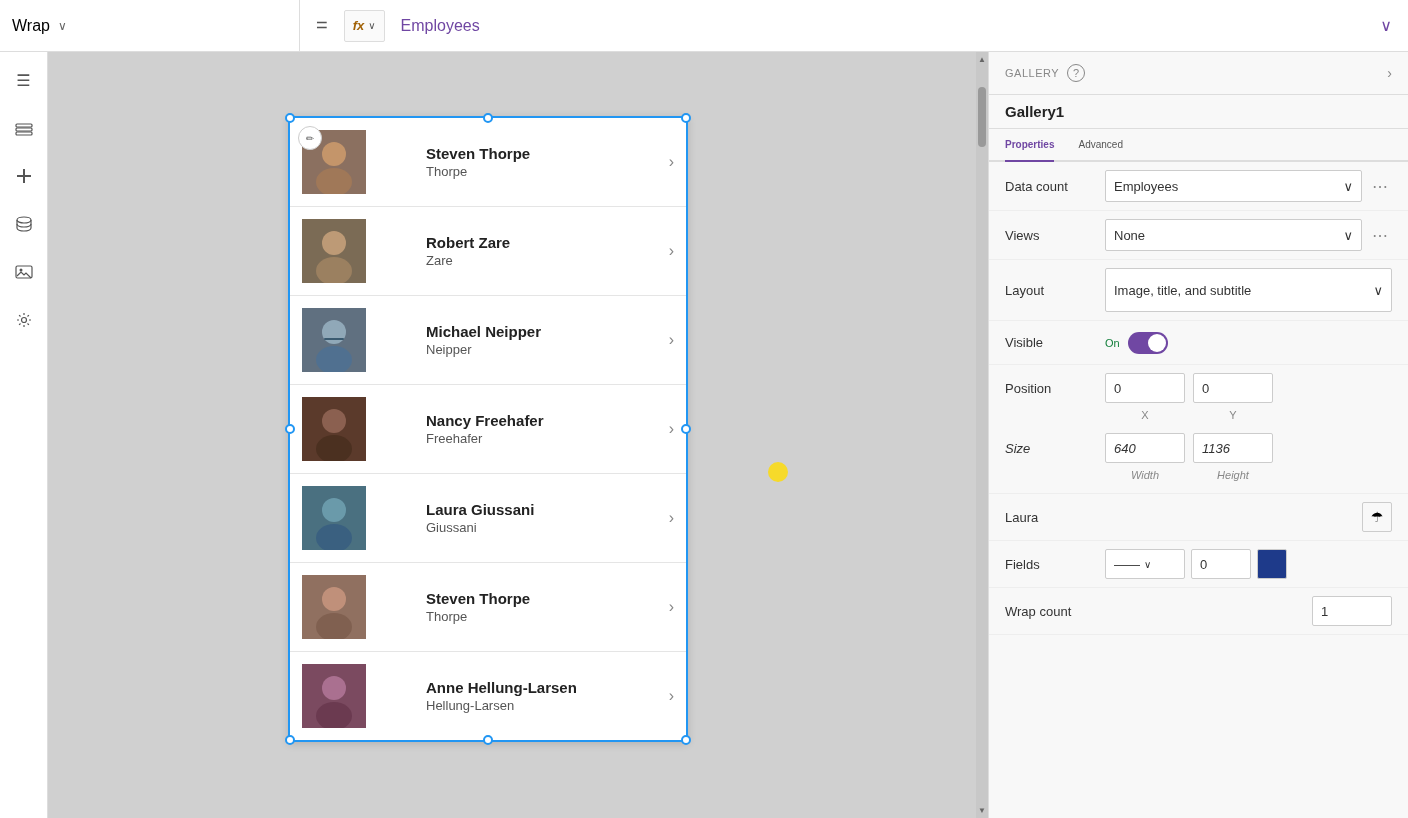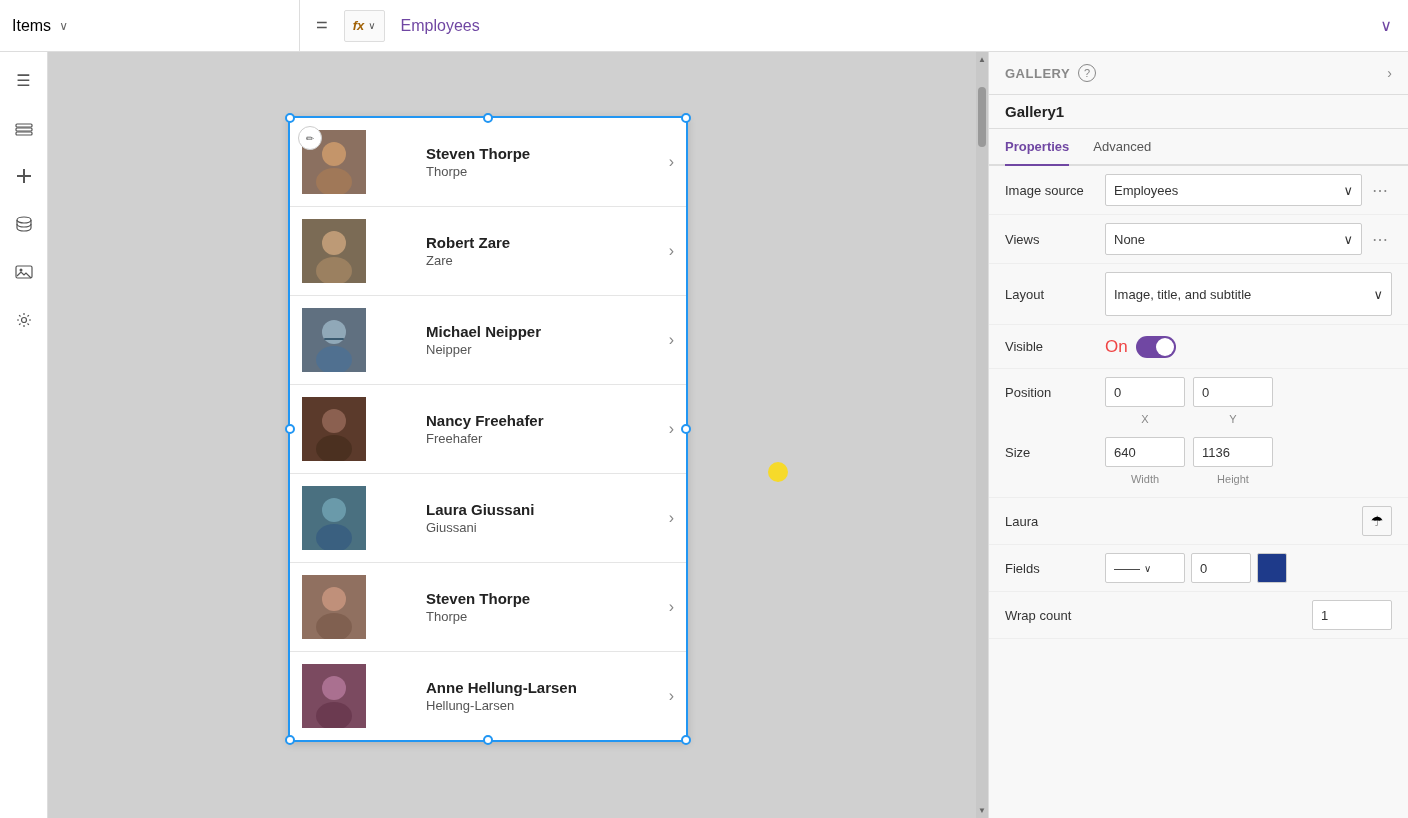--- a/index.html
+++ b/index.html
@@ -232,22 +232,22 @@
       justify-content: space-between;
       padding: 12px 16px;
       border-bottom: 1px solid #ddd;
     }
     .panel-header-left {
       display: flex;
       align-items: center;
       gap: 8px;
     }
     .panel-title-label {
-      font-size: 13px;
-      font-weight: 700;
+      font-size: 11px;
+      font-weight: 400;
       color: #888;
       letter-spacing: 0.5px;
       text-transform: uppercase;
     }
     .panel-help-icon {
       width: 18px;
       height: 18px;
       border: 1px solid #888;
       border-radius: 50%;
       display: flex;
@@ -272,21 +272,21 @@
 
     
     .panel-tabs {
       display: flex;
       border-bottom: 2px solid #ddd;
       padding: 0 16px;
     }
     .panel-tab {
       padding: 10px 0;
       margin-right: 24px;
-      font-size: 13px;
+      font-size: 10px;
       color: #555;
       cursor: pointer;
       border-bottom: 2px solid transparent;
       margin-bottom: -2px;
     }
     .panel-tab.active {
       color: #7047a3;
       border-bottom-color: #7047a3;
       font-weight: 600;
     }
@@ -344,22 +344,22 @@
       height: 44px;
     }
 
     
     .toggle-row {
       display: flex;
       align-items: center;
       gap: 8px;
     }
     .toggle-on-label {
-      font-size: 17px;
-      color: #ef4444;
+      font-size: 11px;
+      color: #15803d;
     }
     .toggle-switch {
       width: 40px;
       height: 22px;
       background: #7047a3;
       border-radius: 11px;
       position: relative;
       cursor: pointer;
     }
     .toggle-switch::after {
@@ -462,21 +462,21 @@
       color: #333;
       display: flex;
       align-items: center;
     }
   </style>
 </head>
 <body>
 
 <div class="top-bar">
   <div class="top-bar-items">
-    <span>Items</span>
+    <span>Wrap</span>
     <span style="color:#666;font-size:12px;">∨</span>
   </div>
   <div class="top-bar-equals">=</div>
   <div class="top-bar-fx">
     <span style="font-style:italic;font-weight:bold;color:#a16207;">fx</span>
     <span style="font-size:10px;">∨</span>
   </div>
   <div class="top-bar-formula">
     <span>Employees</span>
     <span>∨</span>
@@ -669,21 +669,21 @@
     <div class="panel-tabs">
       <div class="panel-tab active">
         <span>Properties</span>
       </div>
       <div class="panel-tab">
         <span>Advanced</span>
       </div>
     </div>
 
     <div class="panel-row">
-      <span class="panel-row-label">Image source</span>
+      <span class="panel-row-label">Data count</span>
       <div class="panel-row-control">
         <div class="panel-dropdown">
           <span class="panel-dropdown-text">Employees</span>
           <span>∨</span>
         </div>
         <span class="panel-dots">⋯</span>
       </div>
     </div>
 
     <div class="panel-row">
@@ -731,21 +731,21 @@
         </div>
       </div>
       <div style="display:flex;padding-left:100px;margin-bottom:8px;">
         <div class="input-labels">
           <span class="input-label-text">X</span>
           <span class="input-label-text">Y</span>
         </div>
       </div>
     </div>
 
-    <div style="padding: 0 0 8px 16px;border-bottom:1px solid #eee;">
+    <div style="padding: 0 0 8px 16px;border-bottom:1px solid #eee;font-style:italic;">
       <div style="display:flex;align-items:center;margin-bottom:4px;">
         <span class="panel-row-label" style="width:100px;">Size</span>
         <div class="input-pair">
           <div class="input-box">
             <span>640</span>
           </div>
           <div class="input-box">
             <span>1136</span>
           </div>
         </div>

